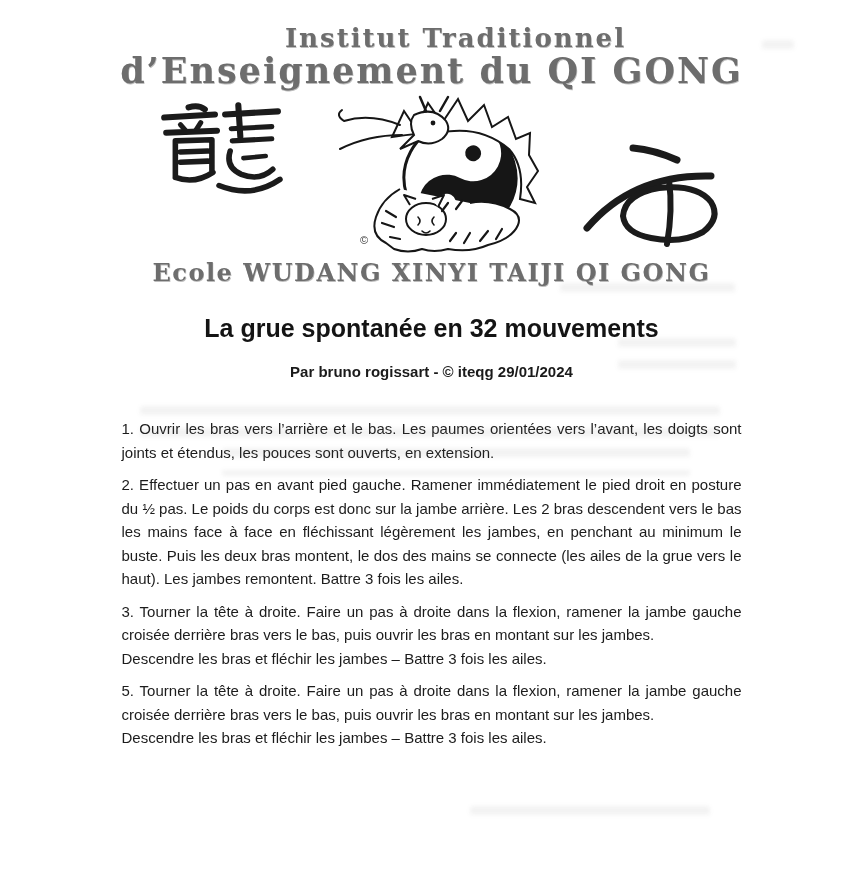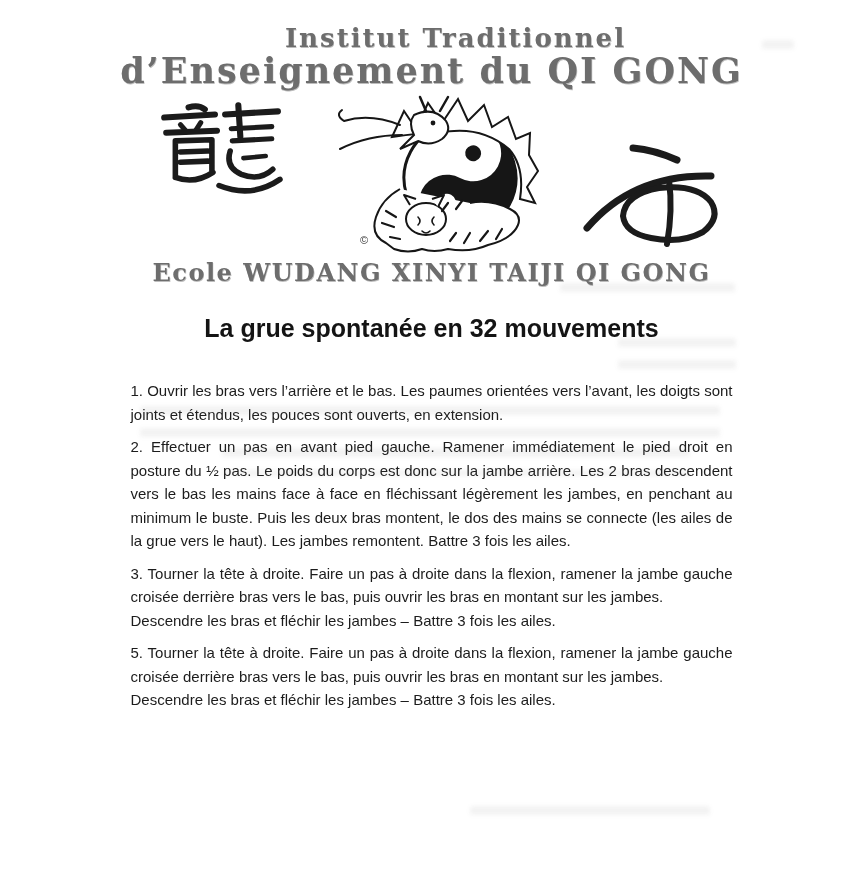--- a/index.html
+++ b/index.html
@@ -27,21 +27,21 @@
     font-size:25px;line-height:32px;font-weight:bold;color:#141414;
     text-align:center;margin:24px 0 0;
   }
   .byline{
     font-size:15px;line-height:20px;font-weight:bold;color:#1a1a1a;
     text-align:center;margin-top:18px;
   }
 
   .content{width:620px;margin:0 auto;font-size:15px;line-height:23.5px;color:#1c1c1c;}
   .intro{font-weight:bold;margin:41px 0 0;}
-  .body-para{text-align:justify;margin:9px 9px 0;}
+  .body-para{text-align:justify;margin:9px 0 0;}
   .body-para.first{margin-top:35px;}
 
   
   .bleed{
     position:absolute;pointer-events:none;
     background:repeating-linear-gradient(180deg, rgba(120,120,120,.16) 0 9px, rgba(120,120,120,0) 9px 22px);
     filter:blur(2px);opacity:.55;border-radius:3px;
   }
   .bleed.b1{left:560px;top:283px;width:175px;height:14px;}
   .bleed.b2{left:618px;top:338px;width:118px;height:38px;}
@@ -111,20 +111,21 @@
         <path stroke-width="7" d="M148,36 Q70,34 24,88"></path>
         <path stroke-width="6" d="M60,76 Q62,54 96,48 Q134,44 148,62 Q158,78 140,92 Q118,104 88,98 Q62,93 60,76"></path>
         <path stroke-width="6" d="M106,40 Q110,70 104,104"></path>
       </g>
     </svg>
   </div>
 
   <div class="display school-line">Ecole WUDANG XINYI TAIJI QI GONG</div>
 
   <h1 class="title">La grue spontanée en 32 mouvements</h1>
+  <div class="byline">Par bruno rogissart - © iteqg 29/01/2024</div>
 
   <div class="content">
     <div>
         <p class="body-para first">1. Ouvrir les bras vers l’arrière et le bas. Les paumes orientées vers l’avant, les doigts sont joints et étendus, les pouces sont ouverts, en extension.</p>
         <p class="body-para">2. Effectuer un pas en avant pied gauche. Ramener immédiatement le pied droit en posture du ½ pas. Le poids du corps est donc sur la jambe arrière. Les 2 bras descendent vers le bas les mains face à face en fléchissant légèrement les jambes, en penchant au minimum le buste. Puis les deux bras montent, le dos des mains se connecte (les ailes de la grue vers le haut). Les jambes remontent. Battre 3 fois les ailes.</p>
         <p class="body-para">3. Tourner la tête à droite. Faire un pas à droite dans la flexion, ramener la jambe gauche croisée derrière bras vers le bas, puis ouvrir les bras en montant sur les jambes.<br>Descendre les bras et fléchir les jambes – Battre 3 fois les ailes.</p>
         <p class="body-para">5. Tourner la tête à droite. Faire un pas à droite dans la flexion, ramener la jambe gauche croisée derrière bras vers le bas, puis ouvrir les bras en montant sur les jambes.<br>Descendre les bras et fléchir les jambes – Battre 3 fois les ailes.</p>
       </div>
   </div>
 

